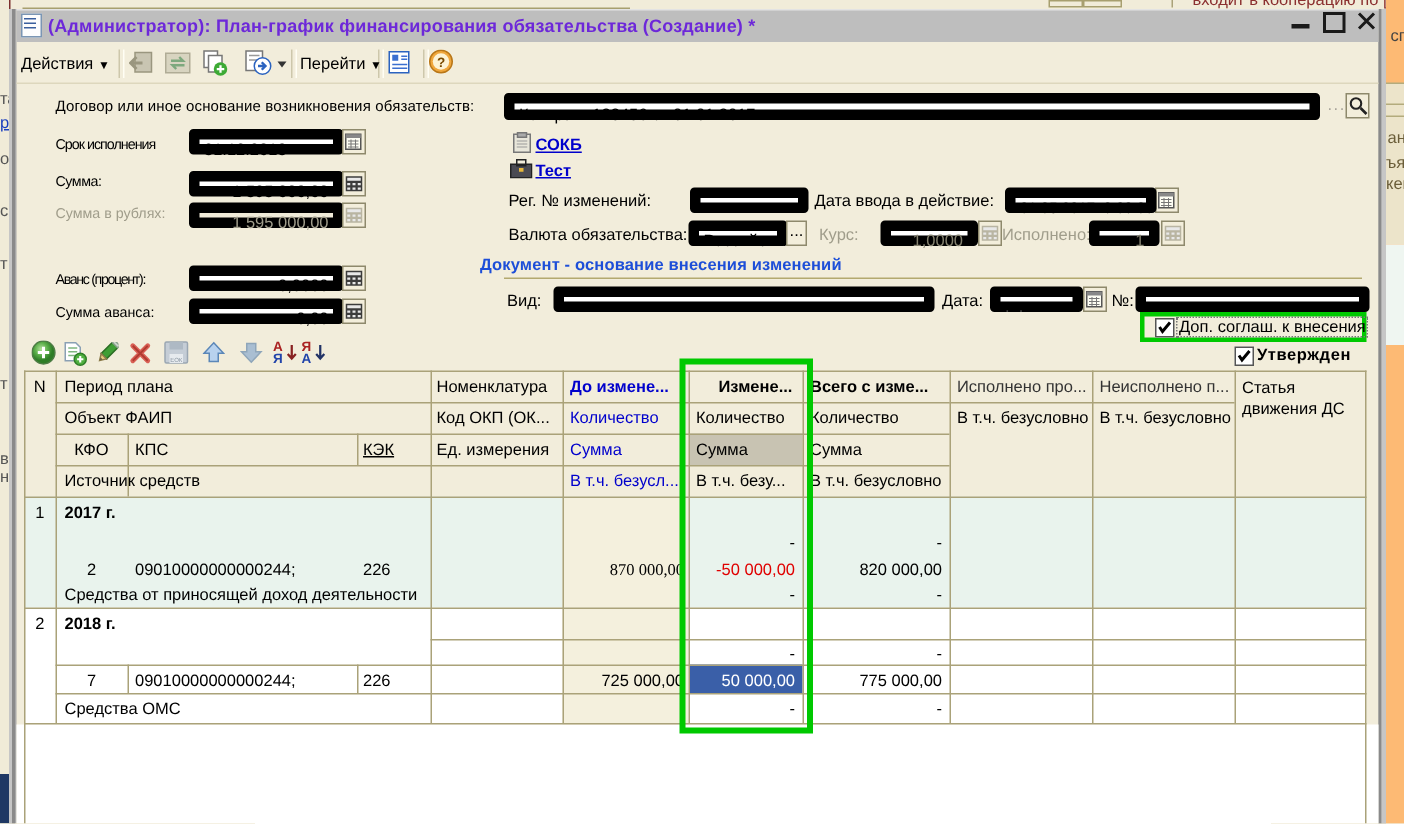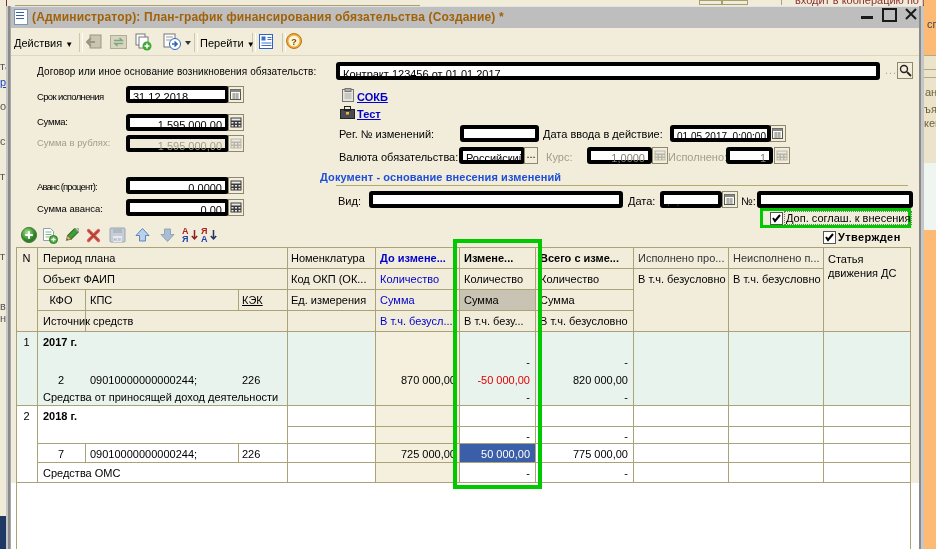--- a/index.html
+++ b/index.html
@@ -1,19 +1,19 @@
 <!DOCTYPE html>
 <html><head><meta charset="utf-8">
 <style>
 html,body{margin:0;padding:0}
 body{width:936px;height:549px;position:relative;overflow:hidden;
  font-family:"Liberation Sans",sans-serif;font-size:11px;background:#f1ecd9;color:#000}
 .a{position:absolute}
 .lbl{position:absolute;white-space:nowrap}
-.inp{position:absolute;background:#fff;border:4px solid #000000;border-radius:3px;
+.inp{position:absolute;background:#fff;border:7px solid #000000;border-radius:3px;
  white-space:nowrap;font-size:11px;line-height:15px;padding:0 3px;box-sizing:border-box}
 .inp.dis{background:#f0ebd9;color:#a09d8b}
 .btn{position:absolute;background:#f3eedb;border:1px solid #8e896c;box-sizing:border-box}
 .gray{color:#a09d8b}
 .vline{position:absolute;width:1px;background:#aaa279}
 .hline{position:absolute;height:1px;background:#aaa279}
 .cell{position:absolute;white-space:nowrap;overflow:hidden;line-height:13px}
 .blue{color:#0000cc}
 .bold{font-weight:bold}
 .rt{text-align:right}
@@ -61,21 +61,21 @@
 <div class="a" style="left:6px;top:6px;width:2px;height:543px;background:#c6c6c6"></div>
 <div class="a" style="left:8px;top:6px;width:2px;height:543px;background:#8a8a8a"></div>
 <div class="a" style="left:919px;top:6px;width:2px;height:543px;background:#8a8a8a"></div>
 <div class="a" style="left:921px;top:6px;width:3px;height:543px;background:#c6c6c6"></div>
 
 <div class="a" style="left:11px;top:6px;width:908px;height:22px;background:#bebebe;border-top:1px solid #e3e3e3;box-sizing:border-box"></div>
 <div class="a" style="left:14px;top:9px;width:12px;height:14px;background:#fdfdfd;border:1px solid #7b96b4"></div>
 <div class="a" style="left:16px;top:12px;width:8px;height:1px;background:#3a5f9e"></div>
 <div class="a" style="left:16px;top:15px;width:8px;height:1px;background:#3a5f9e"></div>
 <div class="a" style="left:16px;top:18px;width:8px;height:1px;background:#3a5f9e"></div>
-<div class="lbl bold" style="left:32px;top:10px;font-size:12px;letter-spacing:0.15px;color:#a16207">(Администратор): План-график финансирования обязательства (Создание) *</div>
+<div class="lbl bold" style="left:32px;top:10px;font-size:12px;letter-spacing:0.15px;color:#6d28d9">(Администратор): План-график финансирования обязательства (Создание) *</div>
 <div class="a" style="left:861px;top:16px;width:12px;height:3px;background:#1a1a1a"></div>
 <div class="a" style="left:882px;top:8px;width:11px;height:10px;border:2px solid #1a1a1a"></div>
 <svg class="a" style="left:904px;top:7px" width="14" height="14">
     <path d="M2 2 L12 12 M12 2 L2 12" stroke="#1a1a1a" stroke-width="2"></path>
   </svg>
 
 <div class="lbl" style="left:14px;top:37px">Действия <span style="font-size:8px">▼</span></div>
 <div class="sep" style="left:79px"></div>
 <div class="sep" style="left:194px"></div>
 <div class="sep" style="left:252px"></div>
@@ -367,21 +367,21 @@
 <div class="hline" style="left:16px;top:405px;width:895px;background:#aaa279"></div>
 <div class="hline" style="left:287px;top:426px;width:624px;background:#aaa279"></div>
 <div class="hline" style="left:37px;top:443px;width:874px;background:#aaa279"></div>
 <div class="hline" style="left:37px;top:462px;width:874px;background:#aaa279"></div>
 <div class="vline" style="left:85px;top:443px;height:19px;background:#aaa279"></div>
 <div class="vline" style="left:238px;top:443px;height:19px;background:#aaa279"></div>
 <div class="cell " style="left:16px;top:252px;width:21px;text-align:center">N</div>
 <div class="cell " style="left:43px;top:252px;width:200px;">Период плана</div>
 <div class="cell " style="left:291px;top:252px;width:80px;">Номенклатура</div>
 <div class="cell blue bold" style="left:380px;top:252px;width:76px;">До измене...</div>
-<div class="cell bold" style="left:464px;top:252px;width:68px;">Измене...</div>
+<div class="cell bold" style="left:479px;top:252px;width:68px;">Измене...</div>
 <div class="cell bold" style="left:540px;top:252px;width:90px;">Всего с изме...</div>
 <div class="cell " style="left:638px;top:252px;width:90px;color:#333">Исполнено про...</div>
 <div class="cell " style="left:733px;top:252px;width:88px;color:#333">Неисполнено п...</div>
 <div class="cell " style="left:828px;top:252px;width:80px;line-height:14px;white-space:normal">Статья<br>движения ДС</div>
 <div class="cell " style="left:43px;top:273px;width:200px;">Объект ФАИП</div>
 <div class="cell " style="left:291px;top:273px;width:80px;">Код ОКП (ОК...</div>
 <div class="cell blue" style="left:380px;top:273px;width:76px;">Количество</div>
 <div class="cell " style="left:464px;top:273px;width:68px;">Количество</div>
 <div class="cell " style="left:540px;top:273px;width:90px;">Количество</div>
 <div class="cell " style="left:638px;top:273px;width:90px;">В т.ч. безусловно</div>
@@ -397,21 +397,21 @@
 <div class="cell blue" style="left:380px;top:315px;width:76px;">В т.ч. безусл...</div>
 <div class="cell " style="left:464px;top:315px;width:68px;">В т.ч. безу...</div>
 <div class="cell " style="left:540px;top:315px;width:90px;">В т.ч. безусловно</div>
 <div class="cell " style="left:16px;top:336px;width:21px;text-align:center">1</div>
 <div class="cell bold" style="left:43px;top:336px;width:150px;">2017 г.</div>
 <div class="cell rt" style="left:460px;top:356px;width:70px;">-</div>
 <div class="cell rt" style="left:540px;top:356px;width:88px;">-</div>
 <div class="cell " style="left:37px;top:374px;width:48px;text-align:center">2</div>
 <div class="cell " style="left:90px;top:374px;width:145px;">09010000000000244;</div>
 <div class="cell " style="left:242px;top:374px;width:43px;">226</div>
-<div class="cell rt" style="left:378px;top:374px;width:78px;">870 000,00</div>
+<div class="cell rt" style="left:378px;top:374px;width:78px;font-family:Liberation Serif, serif;">870 000,00</div>
 <div class="cell rt" style="left:460px;top:374px;width:70px;color:#e00000">-50 000,00</div>
 <div class="cell rt" style="left:540px;top:374px;width:88px;">820 000,00</div>
 <div class="cell rt" style="left:460px;top:391px;width:70px;">-</div>
 <div class="cell rt" style="left:540px;top:391px;width:88px;">-</div>
 <div class="cell " style="left:43px;top:391px;width:260px;">Средства от приносящей доход деятельности</div>
 <div class="cell " style="left:16px;top:410px;width:21px;text-align:center">2</div>
 <div class="cell bold" style="left:43px;top:410px;width:150px;">2018 г.</div>
 <div class="cell rt" style="left:460px;top:430px;width:70px;">-</div>
 <div class="cell rt" style="left:540px;top:430px;width:88px;">-</div>
 <div class="cell " style="left:37px;top:448px;width:48px;text-align:center">7</div>

